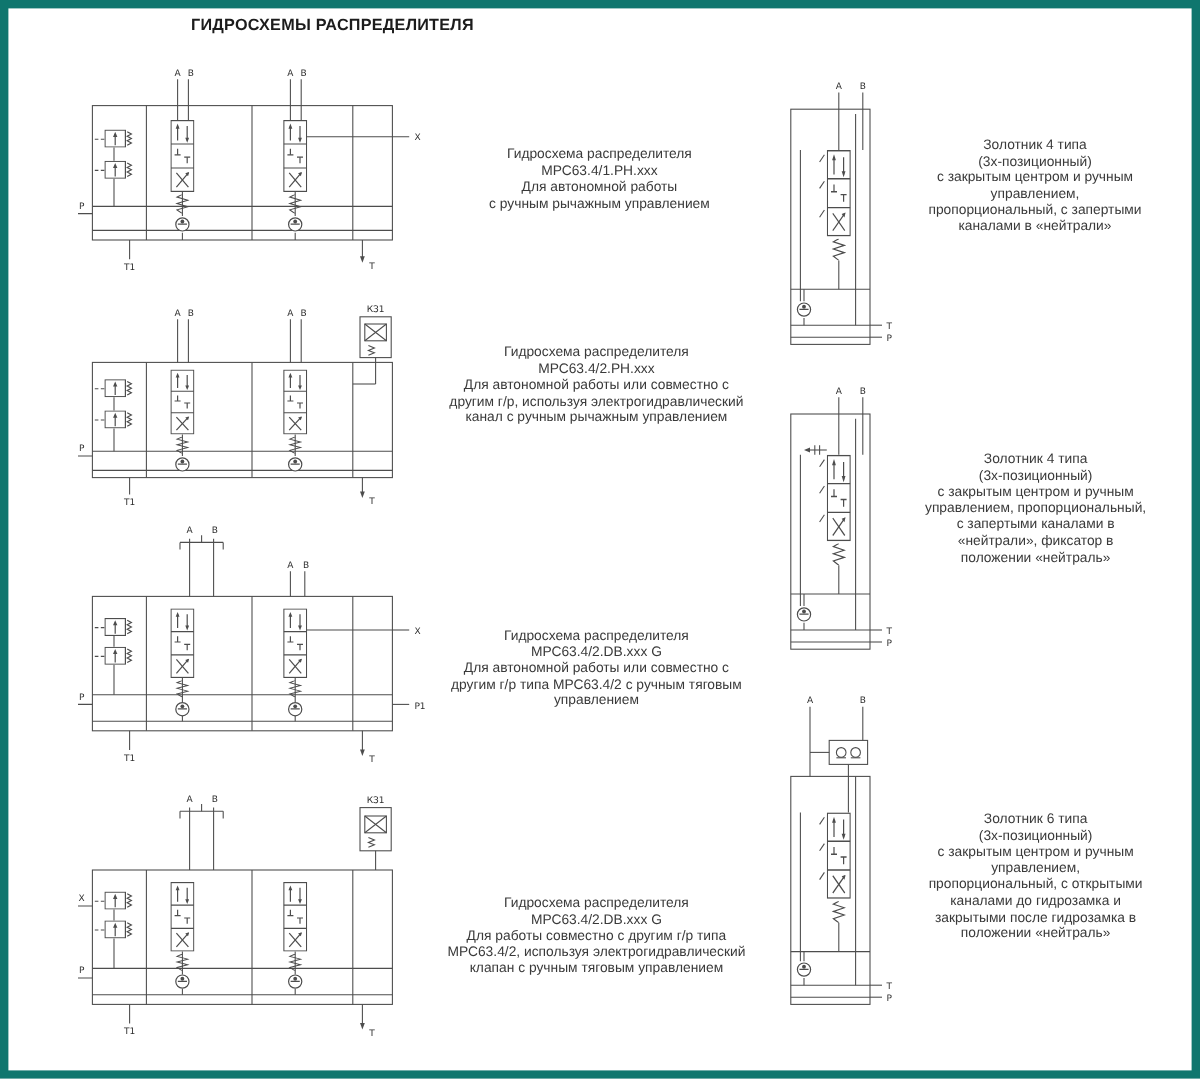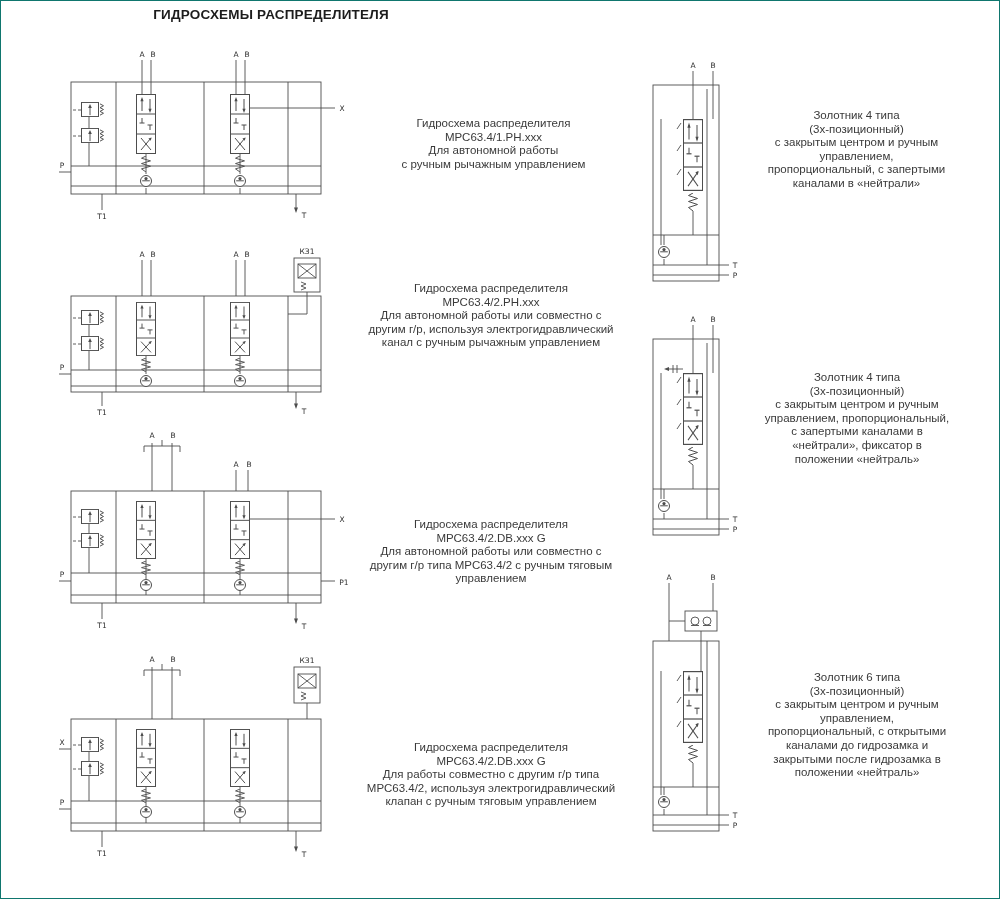--- a/index.html
+++ b/index.html
@@ -1,18 +1,18 @@
 <!DOCTYPE html>
 <html><head>
 <meta charset="utf-8">
 <style>
   html,body{margin:0;padding:0;background:#fff;}
   .page{
     position:relative;width:1000px;height:899px;background:#fff;
-    border:1px solid #0f766e;box-sizing:border-box;overflow:hidden;
+    border:7px solid #0f766e;box-sizing:border-box;overflow:hidden;
     font-family:"Liberation Sans","DejaVu Sans",sans-serif;
   }
   .hdr{
     position:absolute;font-weight:bold;font-size:13.5px;color:#1c1c1c;
     text-align:center;letter-spacing:.2px;white-space:nowrap;
   }
   .cap{
     position:absolute;font-size:11.5px;line-height:13.6px;color:#3a3a3a;
     text-align:center;white-space:pre-line;
   }

